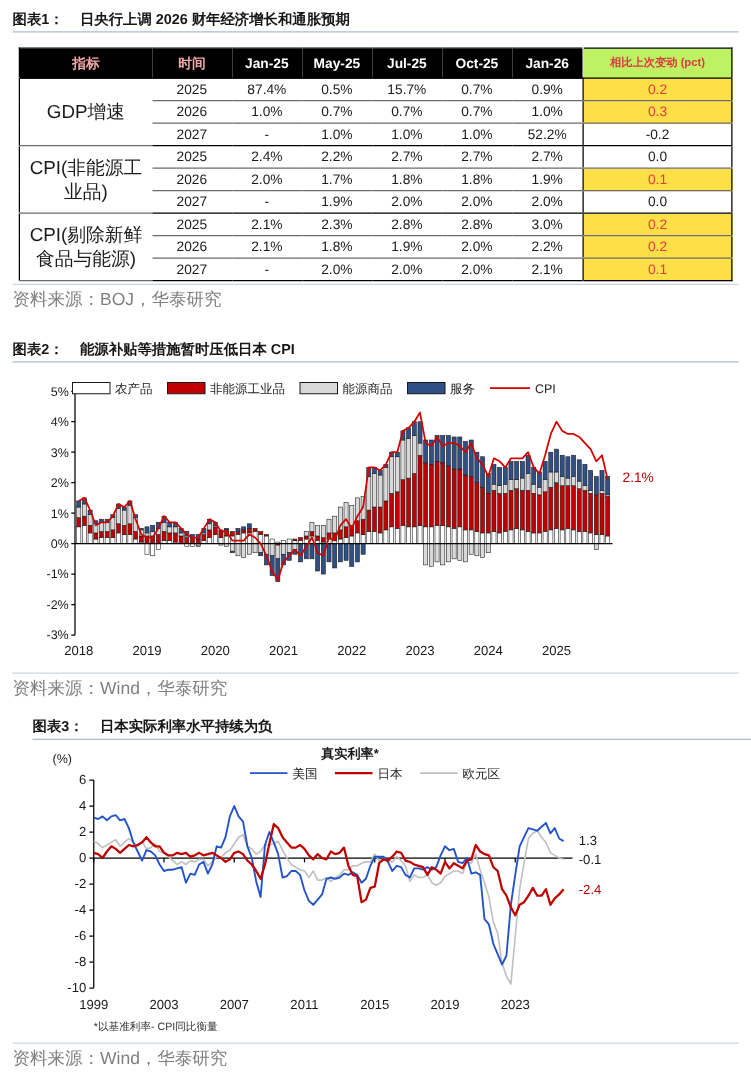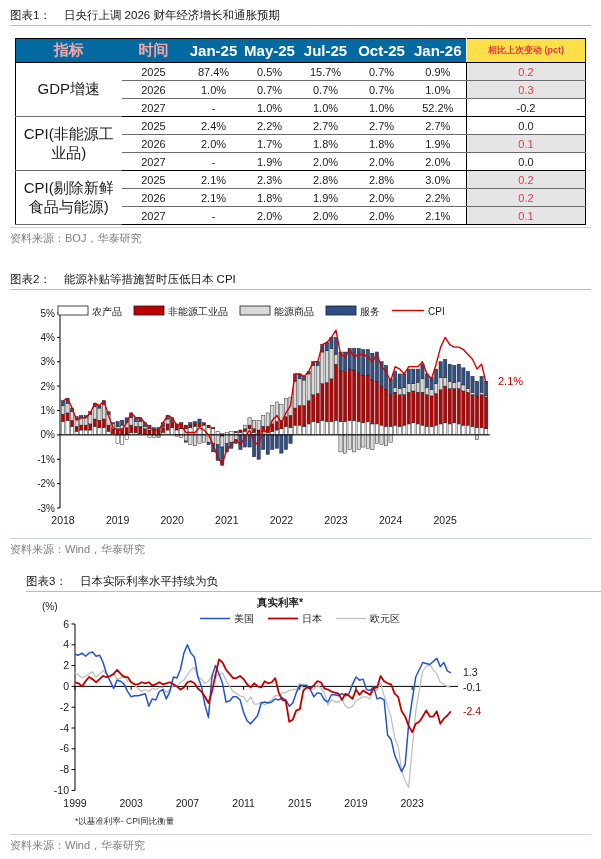--- a/index.html
+++ b/index.html
@@ -1,35 +1,35 @@
 <!DOCTYPE html>
 <html><head>
 <meta charset="utf-8">
 <style>
   html,body{margin:0;padding:0}
   body{width:601px;height:859px;position:relative;background:#ffffff;overflow:hidden;
        font-family:"Liberation Sans","DejaVu Sans",sans-serif;color:#1a1a1a}
   .abs{position:absolute}
-  .fig-heading{font-size:11.5px;font-weight:normal;color:#161616;padding-bottom:2px;
+  .fig-heading{font-size:11.5px;font-weight:bold;color:#161616;padding-bottom:2px;
                border-bottom:1.5px solid #A9BDD6;white-space:nowrap}
   .fig-heading .lbl{margin-right:13px}
-  .src{font-size:11px;color:#7f7f7f}
+  .src{font-size:14px;color:#7f7f7f}
   .sep{border-top:1px solid #CBD5E1;height:0}
   .footnote{font-size:8.5px;color:#333333}
   #t1{border-collapse:collapse;border:1.2px solid #000;table-layout:fixed}
-  #t1 th{background:#0369a1;color:#ffffff;font-size:15px;font-weight:bold;height:23px;
+  #t1 th{background:#000000;color:#ffffff;font-size:11px;font-weight:bold;height:23px;
          padding:0;border-bottom:1px solid #000}
   #t1 th.dim{color:#F2A8A8}
-  #t1 th.chgh{background:#fde047;color:#D93A3F;font-size:9px;border-left:1px solid #ffffff}
+  #t1 th.chgh{background:#bef264;color:#D93A3F;font-size:9px;border-left:1px solid #ffffff}
   #t1 td{text-align:center;font-size:11px;height:17px;padding:0 2px;color:#1a1a1a}
   #t1 td.ind{font-size:15px;border-bottom:1.2px solid #000}
   #t1 tr.inner td{border-bottom:1px solid #6b6b6b}
   #t1 tr.grp-end td{border-bottom:1.2px solid #000}
   #t1 td.chg{border-left:1.2px solid #000}
-  #t1 td.hl{background:#e5e5e5;color:#E83A3F}
+  #t1 td.hl{background:#fde047;color:#E83A3F}
   svg{font-family:"Liberation Sans","DejaVu Sans",sans-serif}
 </style>
 </head>
 <body>
 
 <div class="abs fig-heading" style="left:10px;top:8px;width:581px">
   <span class="lbl">图表1：</span><span>日央行上调 2026 财年经济增长和通胀预期</span>
 </div>
 
 <table id="t1" class="abs" style="left:15px;top:38px;width:570px">

